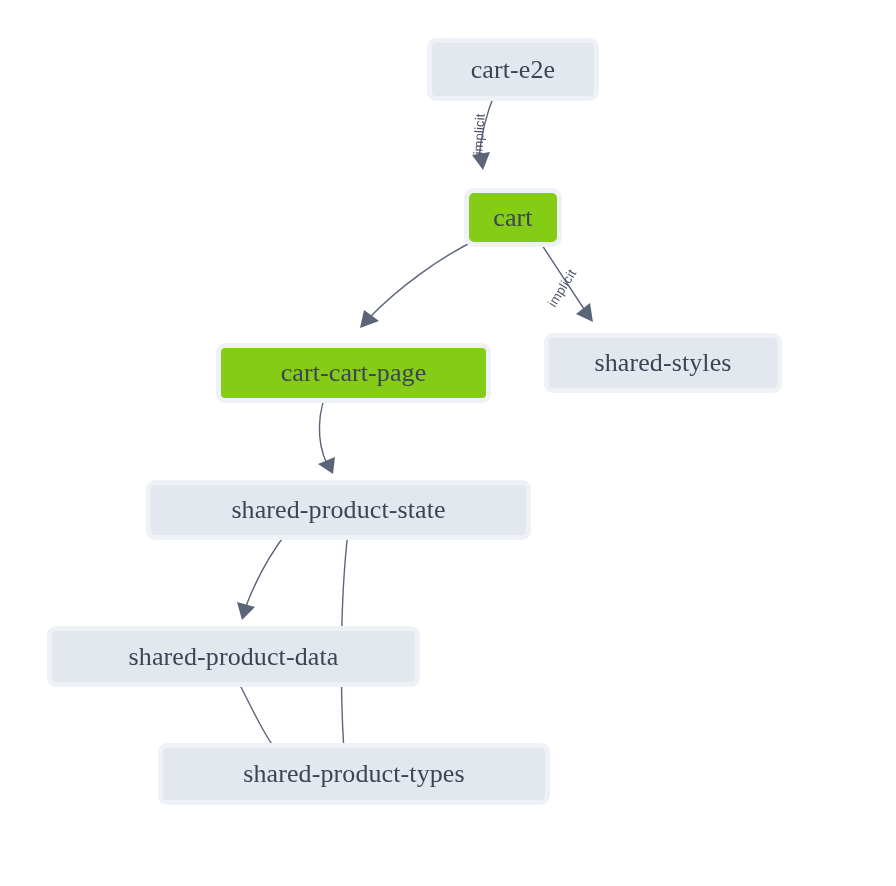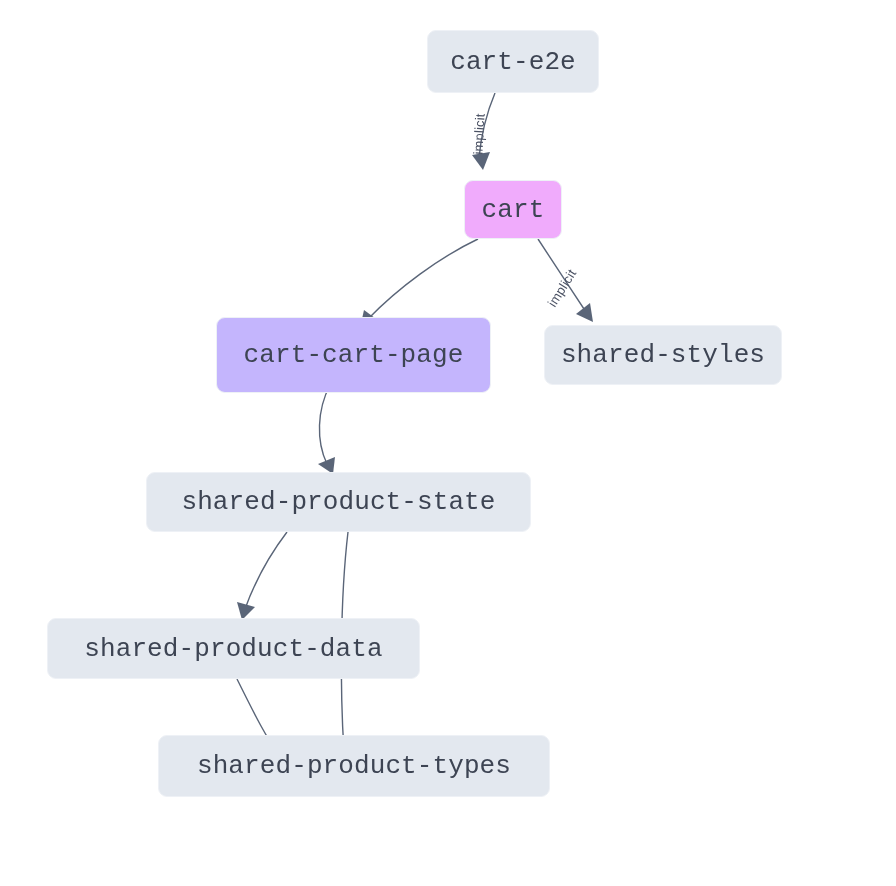--- a/index.html
+++ b/index.html
@@ -24,32 +24,33 @@
     position: absolute;
     left: 0;
     top: 0;
     width: 896px;
     height: 886px;
   }
   .graph-node {
     position: absolute;
     box-sizing: border-box;
     background: #e3e8ef;
-    border: 1px solid #000000;
+    border: 5px solid #000000;
     border-radius: 9px;
     display: flex;
     align-items: center;
     justify-content: center;
     color: #3d4453;
-    font-family: Liberation Mono, monospace;
+    font-family: Liberation Serif, serif;
     font-size: 26px;
     font-weight: 400;
     letter-spacing: 0.1px;
     white-space: nowrap;
     user-select: none;
+    margin-top: 8px;
   }
   .edge-path {
     fill: none;
     stroke: #5a6578;
     stroke-width: 1.4;
   }
   .edge-arrow {
     fill: #5a6578;
     stroke: none;
   }
@@ -95,22 +96,22 @@
         <polygon class="edge-arrow" points="345,764 334,748 353,748" fill="#5a6578"></polygon>
       </g>
       <g>
         <path class="edge-path" d="M 237,679 C 253,711 265,736 278,753" stroke="#5a6578"></path>
         <polygon class="edge-arrow" points="286,763 268,757 281,745" fill="#5a6578"></polygon>
       </g>
     </svg>
 
   <div id="node-layer">
       <div class="graph-node" style="left: 427px; top: 30px; width: 172px; height: 63px; background: rgb(227, 232, 239); border-color: rgb(238, 241, 246); color: rgb(61, 68, 83);">cart-e2e</div>
-      <div class="graph-node" style="left: 464px; top: 180px; width: 98px; height: 59px; background: #f0abfc; border-color: rgb(238, 241, 246); color: rgb(61, 68, 83);">cart</div>
-      <div class="graph-node" style="left: 216px; top: 317px; width: 275px; height: 76px; background: #c4b5fd; border-color: rgb(238, 241, 246); color: rgb(61, 68, 83);">cart-cart-page</div>
+      <div class="graph-node" style="left: 464px; top: 180px; width: 98px; height: 59px; background: #84cc16; border-color: rgb(238, 241, 246); color: rgb(61, 68, 83); border-radius: 10px;">cart</div>
+      <div class="graph-node" style="left: 216px; top: 335px; width: 275px; height: 60px; background: #84cc16; border-color: rgb(238, 241, 246); color: rgb(61, 68, 83);">cart-cart-page</div>
       <div class="graph-node" style="left: 544px; top: 325px; width: 238px; height: 60px; background: rgb(227, 232, 239); border-color: rgb(238, 241, 246); color: rgb(61, 68, 83);">shared-styles</div>
       <div class="graph-node" style="left: 146px; top: 472px; width: 385px; height: 60px; background: rgb(227, 232, 239); border-color: rgb(238, 241, 246); color: rgb(61, 68, 83);">shared-product-state</div>
       <div class="graph-node" style="left: 47px; top: 618px; width: 373px; height: 61px; background: rgb(227, 232, 239); border-color: rgb(238, 241, 246); color: rgb(61, 68, 83);">shared-product-data</div>
       <div class="graph-node" style="left: 158px; top: 735px; width: 392px; height: 62px; background: rgb(227, 232, 239); border-color: rgb(238, 241, 246); color: rgb(61, 68, 83);">shared-product-types</div>
     </div>
 
   <div id="label-layer">
       <div class="edge-label" style="left: 479px; top: 134px; color: rgb(74, 81, 99); transform: translate(-50%, -50%) rotate(-87deg);">implicit</div>
       <div class="edge-label" style="left: 562px; top: 288px; color: rgb(74, 81, 99); transform: translate(-50%, -50%) rotate(-58deg);">implicit</div>
     </div>

